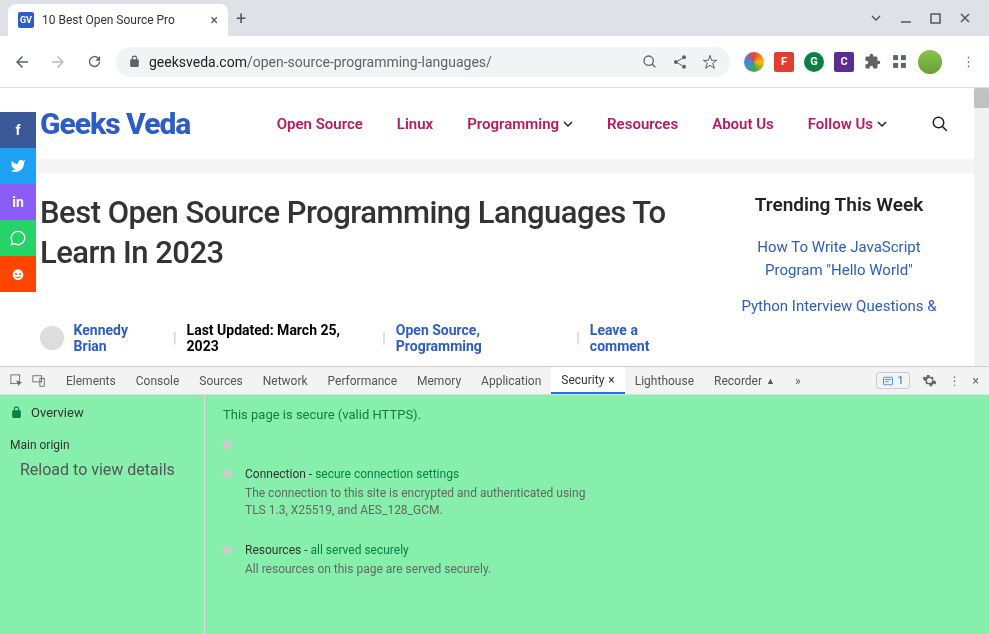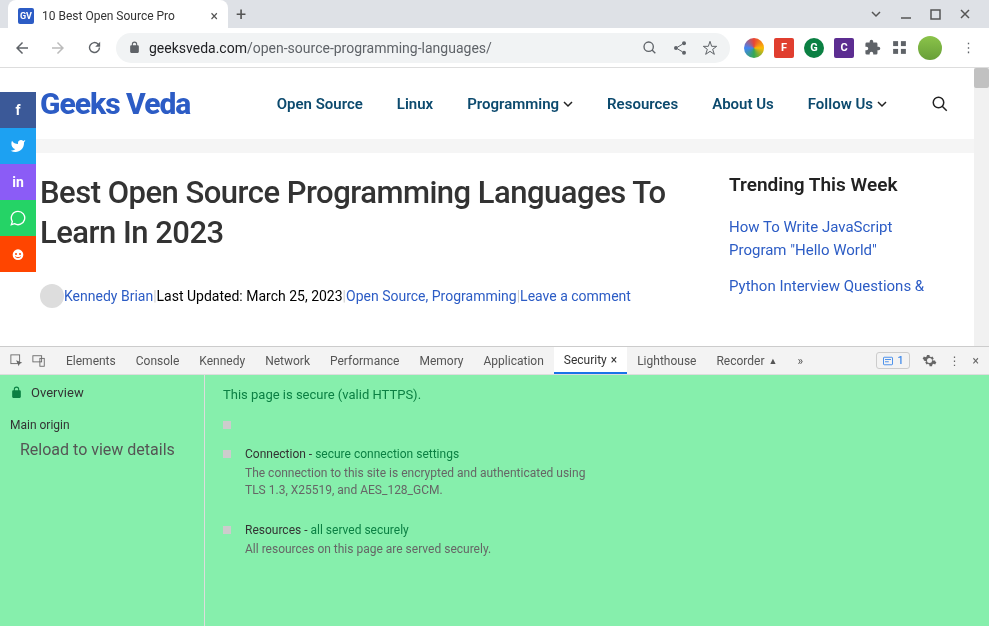--- a/index.html
+++ b/index.html
@@ -1,56 +1,56 @@
 <!DOCTYPE html>
 <html><head>
 <meta charset="utf-8">
 <style>
 * { box-sizing: border-box; margin: 0; padding: 0; }
 body { font-family: -apple-system, BlinkMacSystemFont, "Segoe UI", Roboto, sans-serif; font-size: 13px; color: #333; background: #fff; width: 989px; height: 634px; overflow: hidden; }
 
 
 .browser-chrome { background: #dee1e6; }
-.tab-strip { display: flex; align-items: center; height: 28px; padding: 0 8px; }
+.tab-strip { display: flex; align-items: center; height: 36px; padding: 0 8px; }
 .tab { display: flex; align-items: center; background: #fff; border-radius: 8px 8px 0 0; padding: 0 10px; height: 32px; margin-top: 4px; width: 220px; gap: 8px; }
 .favicon { width: 16px; height: 16px; background: #2c5cc5; color: #fff; font-size: 9px; font-weight: bold; display: flex; align-items: center; justify-content: center; border-radius: 2px; }
 .tab-title { flex: 1; white-space: nowrap; overflow: hidden; text-overflow: ellipsis; font-size: 12px; color: #333; }
 .tab-close { font-size: 14px; color: #555; cursor: pointer; }
 .new-tab { margin-left: 8px; font-size: 18px; color: #555; cursor: pointer; }
 .window-controls { margin-left: auto; display: flex; gap: 18px; align-items: center; padding-right: 10px; }
 .window-controls span { color: #444; cursor: pointer; }
 
-.toolbar { display: flex; align-items: center; background: #fff; height: 40px; padding: 0 8px; gap: 8px; border-bottom: 1px solid #ddd; }
+.toolbar { display: flex; align-items: center; background: #fff; height: 52px; padding: 0 8px; gap: 8px; border-bottom: 1px solid #ddd; }
 .nav-btn { width: 28px; height: 28px; display: flex; align-items: center; justify-content: center; color: #5f6368; cursor: pointer; border-radius: 50%; }
 .nav-btn.disabled { color: #bbb; }
 .omnibox { flex: 1; display: flex; align-items: center; background: #f1f3f4; border-radius: 16px; height: 30px; padding: 0 12px; gap: 8px; }
 .lock { color: #5f6368; font-size: 12px; }
 .url { flex: 1; font-size: 14px; color: #202124; }
 .url .path { color: #5f6368; }
 .omnibox-icons { display: flex; gap: 14px; align-items: center; color: #5f6368; }
 .ext-icons { display: flex; gap: 10px; align-items: center; padding: 0 6px; }
 .ext-icon { width: 20px; height: 20px; border-radius: 50%; display: flex; align-items: center; justify-content: center; font-size: 11px; font-weight: bold; color: #fff; }
 .avatar { width: 24px; height: 24px; border-radius: 50%; background: linear-gradient(#8bc34a, #689f38); }
 .menu-dots { color: #5f6368; cursor: pointer; padding: 0 6px; }
 
 
 .page { position: relative; height: 278px; overflow: hidden; background: #fff; }
 .page-header { display: flex; align-items: center; padding: 18px 40px; gap: 30px; }
 .logo { font-size: 30px; font-weight: 800; color: #2c5cc5; letter-spacing: -1px; }
 .main-nav { display: flex; gap: 34px; margin-left: auto; align-items: center; }
-.nav-item { font-size: 15px; font-weight: 600; color: #0c4a6e; cursor: pointer; display: flex; align-items: center; gap: 4px; }
+.nav-item { font-size: 15px; font-weight: 600; color: #be185d; cursor: pointer; display: flex; align-items: center; gap: 4px; }
 .search-icon-hdr { margin-left: 10px; color: #222; cursor: pointer; }
 .divider-band { background: #f5f5f5; height: 14px; }
 .content-row { display: flex; padding: 20px 40px 0 40px; gap: 30px; }
 .article { flex: 1; }
 .article h1 { font-size: 31px; font-weight: 500; color: #333; line-height: 1.3; letter-spacing: -0.5px; }
-.sidebar-col { width: 220px; }
+.sidebar-col { width: 220px; text-align: center; }
 .sidebar-col h3 { font-size: 19px; font-weight: 600; color: #222; margin-bottom: 20px; }
 .trend-link { display: block; color: #2c5cc5; font-size: 15px; margin-bottom: 14px; line-height: 1.5; cursor: pointer; }
-.meta-row { display: flex; align-items: center; margin-top: 30px; font-size: 14px; }
+.meta-row { display: flex; align-items: center; gap: 10px; margin-top: 48px; font-size: 14px; font-weight: bold; }
 .author-avatar { width: 24px; height: 24px; border-radius: 50%; background: #ddd; }
 .meta-link { color: #2c5cc5; cursor: pointer; }
 .meta-sep { color: #ccc; }
 .meta-text { color: #000000; }
 
 .social-bar { position: absolute; left: 0; top: 24px; display: flex; flex-direction: column; }
 .social-btn { width: 36px; height: 36px; display: flex; align-items: center; justify-content: center; color: #fff; cursor: pointer; font-size: 14px; font-weight: bold; }
 .fb { background: #3b5998; } .tw { background: #1da1f2; } .li { background: #8b5cf6; } .wa { background: #25d366; } .rd { background: #ff4500; }
 
 .page-scrollbar { position: absolute; right: 0; top: 0; width: 15px; height: 100%; background: #f1f1f1; }
@@ -276,21 +276,21 @@
         </span>
       <span>
           <svg width="14" height="14" viewBox="0 0 16 16">
             <rect x="1" y="2" width="10" height="7" stroke="#666" fill="none"></rect>
             <rect x="9" y="5" width="5" height="9" stroke="#666" fill="none"></rect>
           </svg>
         </span>
     </div>
     <div class="dt-tab">Elements</div>
     <div class="dt-tab">Console</div>
-    <div class="dt-tab">Kennedy</div>
+    <div class="dt-tab">Sources</div>
     <div class="dt-tab">Network</div>
     <div class="dt-tab">Performance</div>
     <div class="dt-tab">Memory</div>
     <div class="dt-tab">Application</div>
     <div class="dt-tab active">
         <span>Security</span>
         <span>×</span>
       </div>
     <div class="dt-tab">Lighthouse</div>
     <div class="dt-tab">

